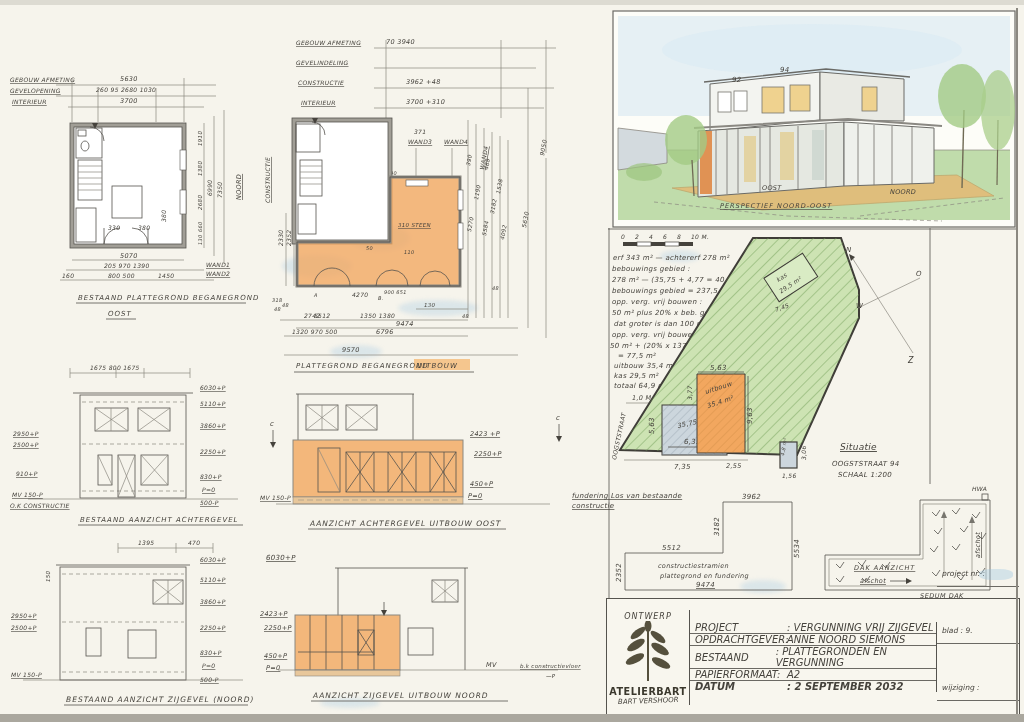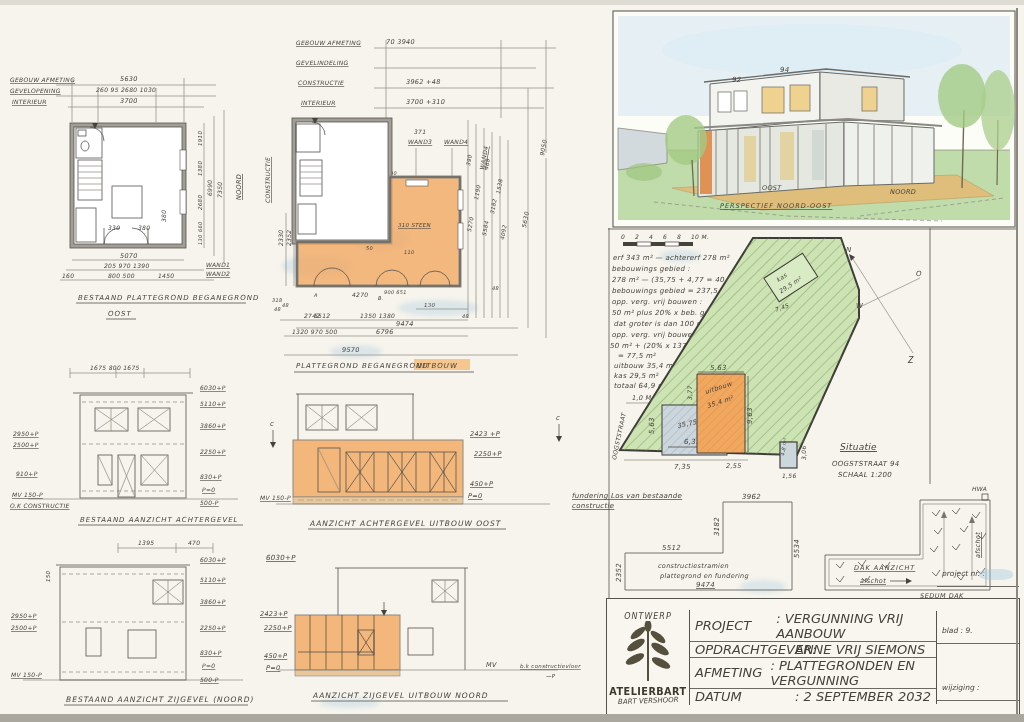--- a/index.html
+++ b/index.html
@@ -16,22 +16,22 @@
   .dash{stroke:#8b8880;stroke-width:.7;fill:none;stroke-dasharray:4 3;}
   .smudge{position:absolute;background:rgba(150,195,225,.28);border-radius:50%;filter:blur(2px);}
   
   .tb{position:absolute;left:606px;top:598px;width:412px;height:116px;border:1.4px solid #55534e;
       display:flex;background:#f8f6ee;font-style:italic;align-items:center;}
   .tb-logo{width:82px;border-right:1.2px solid #55534e;display:flex;flex-direction:column;align-items:center;padding-top:2px;}
   .tb-ontwerp{font-size:8px;letter-spacing:1px;}
   .tb-brand{font-size:10.5px;font-weight:bold;font-style:normal;letter-spacing:.5px;color:#3b382d;transform:scaleX(.92);}
   .tb-brand-sub{font-size:7px;transform:rotate(-2deg);}
   .tb-mid{width:246px;border-right:1.2px solid #55534e;display:flex;flex-direction:column;}
-  .tb-row{flex:1;display:flex;align-items:center;border-bottom:1px solid #6b6963;padding-left:5px;font-size:13px;gap:8px;}
-  .tb-row:last-child{border-bottom:none;}
+  .tb-row{flex:1;display:flex;align-items:center;border-bottom:1px solid #6b6963;padding-left:5px;font-size:10px;}
+  .tb-row:last-child{border-bottom:none;font-weight:bold;}
   .tb-label{width:92px;}
   .tb-right{flex:1;display:flex;flex-direction:column;font-size:7.5px;gap:36px;}
   .tb-rrow{padding:3px 0 0 5px;border-bottom:1px solid #6b6963;height:17px;position:relative;}
   .tb-rrow:last-child{border-bottom:none;flex:1;}
   .edge-top{position:absolute;left:0;top:0;width:1024px;height:5px;background:#dddbd2;}
   .edge-bottom{position:absolute;left:0;top:714px;width:1024px;height:8px;background:#aaa79e;}
   .edge-right{position:absolute;left:1016px;top:8px;width:2px;height:706px;background:#8b8880;}
 </style>
 </head>
 <body>
@@ -658,29 +658,33 @@
         <ellipse cx="16" cy="38" rx="10" ry="4" transform="rotate(-26 16 38)" fill="#55503d"></ellipse>
         <ellipse cx="42" cy="42" rx="10" ry="4" transform="rotate(26 42 42)" fill="#55503d"></ellipse>
         <ellipse cx="29" cy="5" rx="3.5" ry="6" fill="#55503d"></ellipse>
       </svg>
       <div class="tb-brand">ATELIERBART</div>
       <div class="tb-brand-sub">BART VERSHOOR</div>
     </div>
     <div class="tb-mid">
       <div class="tb-row">
         <span class="tb-label">PROJECT</span>
-        <span>:  VERGUNNING VRIJ AANBOUW</span>
+        <span>:  VERGUNNING VRIJ ZIJGEVEL</span>
       </div>
       <div class="tb-row">
         <span class="tb-label">OPDRACHTGEVER:</span>
-        <span>ANNE VRIJ SIEMONS</span>
+        <span>ANNE NOORD SIEMONS</span>
       </div>
       <div class="tb-row">
-        <span class="tb-label">AFMETING</span>
+        <span class="tb-label">BESTAAND</span>
         <span>:  PLATTEGRONDEN EN VERGUNNING</span>
+      </div>
+      <div class="tb-row">
+        <span class="tb-label">PAPIERFORMAAT:</span>
+        <span>A2</span>
       </div>
       <div class="tb-row">
         <span class="tb-label">DATUM</span>
         <span>:  2 SEPTEMBER 2032</span>
       </div>
     </div>
     <div class="tb-right">
       <div class="tb-rrow">
         <span style="position:absolute;right:6px;top:3px;width:34px;height:11px;background:rgba(150,195,225,.35);border-radius:40%;"></span>
         <span>project nr. :</span>

